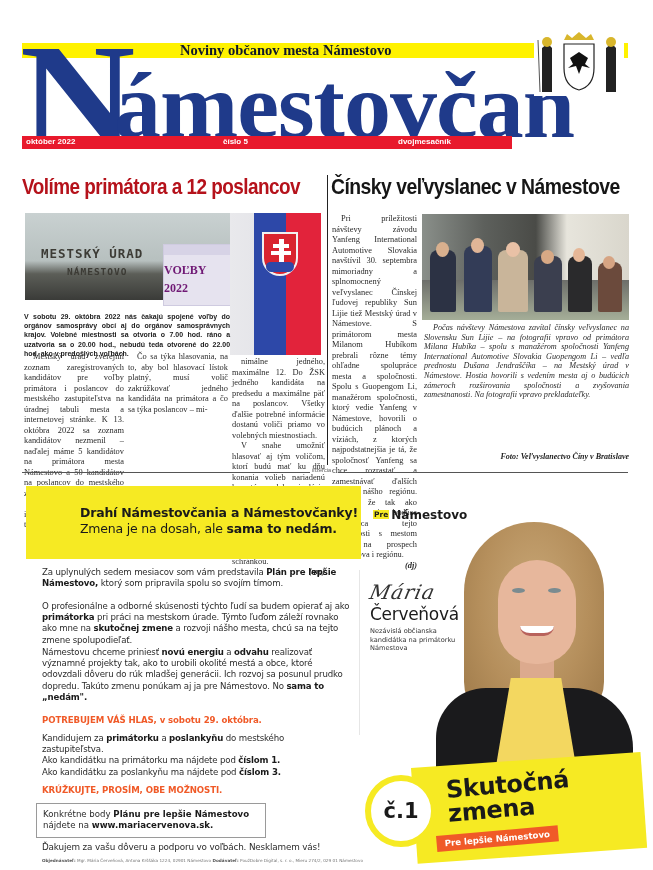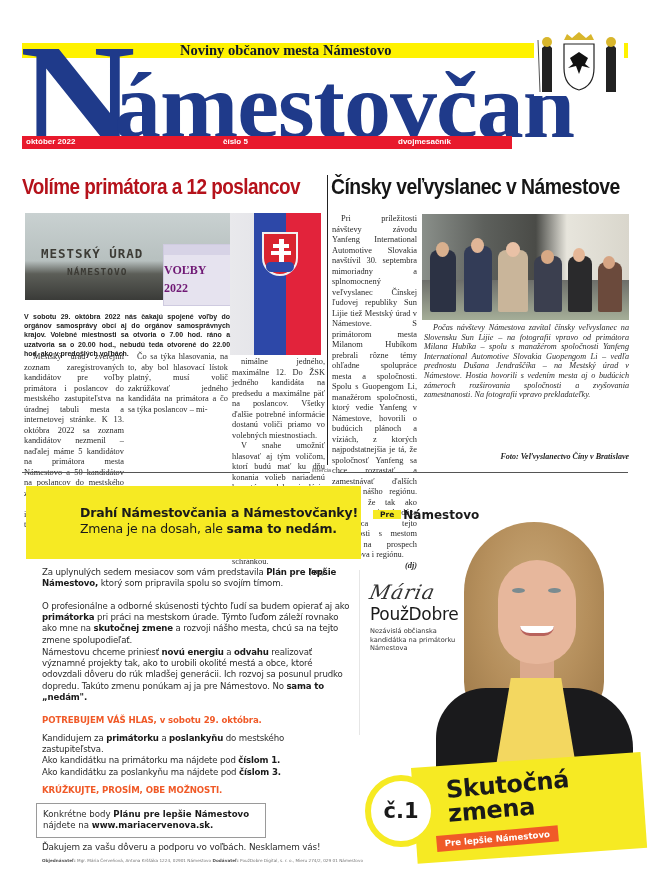--- a/index.html
+++ b/index.html
@@ -53,21 +53,21 @@
   .ad-headline b { font-weight: bold; }
   .ad-body { position: absolute; left: 42px; font-family: "DejaVu Sans", sans-serif; font-size: 8.6px; line-height: 11.2px; color: #2b2b2b; letter-spacing: -0.15px; }
   .ad-body b { font-weight: bold; color: #1a1a1a; }
   .ad-orange { position: absolute; left: 42px; font-family: "DejaVu Sans", sans-serif; font-weight: bold; font-size: 8.6px; color: #f05a28; letter-spacing: -0.1px; }
   .ad-box { position: absolute; left: 36px; top: 803px; width: 230px; height: 35px; border: 1px solid #9a9a9a; padding: 5px 6px; font-family: "DejaVu Sans", sans-serif; font-size: 8.6px; line-height: 11px; color: #2b2b2b; }
   .ad-box b { font-weight: bold; color: #1a1a1a; }
   .imprint { position: absolute; left: 42px; top: 858px; font-family: "DejaVu Sans", sans-serif; font-size: 4.2px; color: #777; white-space: nowrap; }
   .imprint b { font-weight: bold; color: #555; }
 
   .brand { position: absolute; left: 373px; top: 508px; font-family: "DejaVu Sans", sans-serif; font-weight: bold; font-size: 12px; color: #1a1a1a; }
-  .brand-pre { background: #f6ea23; font-size: 7.5px; padding: 0 7px; margin-right: 2px; vertical-align: 2px; }
+  .brand-pre { background: #f6ea23; font-size: 7.5px; padding: 0 1px; margin-right: 2px; vertical-align: 2px; }
   .panel-divider { position: absolute; left: 359px; top: 570px; width: 1px; height: 165px; background: #e6e6e6; }
   .sig-script { position: absolute; left: 370px; top: 580px; font-family: "DejaVu Serif", serif; font-style: italic; font-size: 20px; color: #333; letter-spacing: 1px; transform: skewX(-12deg); }
   .cand-name { position: absolute; left: 370px; top: 604px; font-family: "DejaVu Sans", sans-serif; font-size: 17px; color: #1a1a1a; letter-spacing: -0.3px; }
   .cand-sub { position: absolute; left: 370px; top: 627px; font-family: "DejaVu Sans", sans-serif; font-size: 6.6px; line-height: 8.6px; color: #333; }
 
   .portrait { position: absolute; left: 436px; top: 520px; width: 197px; height: 253px; overflow: hidden; }
   .hair { position: absolute; left: 28px; top: 2px; width: 140px; height: 200px; background: radial-gradient(ellipse at 50% 40%, #c9a878 0%, #b58f5c 55%, #9c7848 100%); border-radius: 70px 70px 40px 40px; }
   .face { position: absolute; left: 62px; top: 40px; width: 78px; height: 104px; background: #e7b79c; border-radius: 40px 40px 38px 38px; }
   .eye { position: absolute; top: 28px; width: 13px; height: 5px; background: #7a8b90; border-radius: 50%; }
   .smile { position: absolute; left: 22px; top: 66px; width: 34px; height: 10px; background: #fff; border-bottom: 3px solid #b8625c; border-radius: 0 0 17px 17px; }
@@ -194,21 +194,21 @@
   <div class="jacket"></div>
   <div class="neck"></div>
   <div class="blouse"></div>
   <div class="face">
       <div class="eye" style="left:14px"></div>
       <div class="eye" style="left:50px"></div>
       <div class="smile"></div>
     </div>
 </div>
 <div class="sig-script">Mária</div>
-<div class="cand-name">PoužDobre</div>
+<div class="cand-name">Červeňová</div>
 <div class="cand-sub">
   <div>Nezávislá občianska</div>
   <div>kandidátka na primátorku</div>
   <div>Námestova</div>
 </div>
 
 <div class="slogan-band"></div>
 <div class="circle-num">č.1</div>
 <div class="slogan">
   <div>Skutočná</div>

